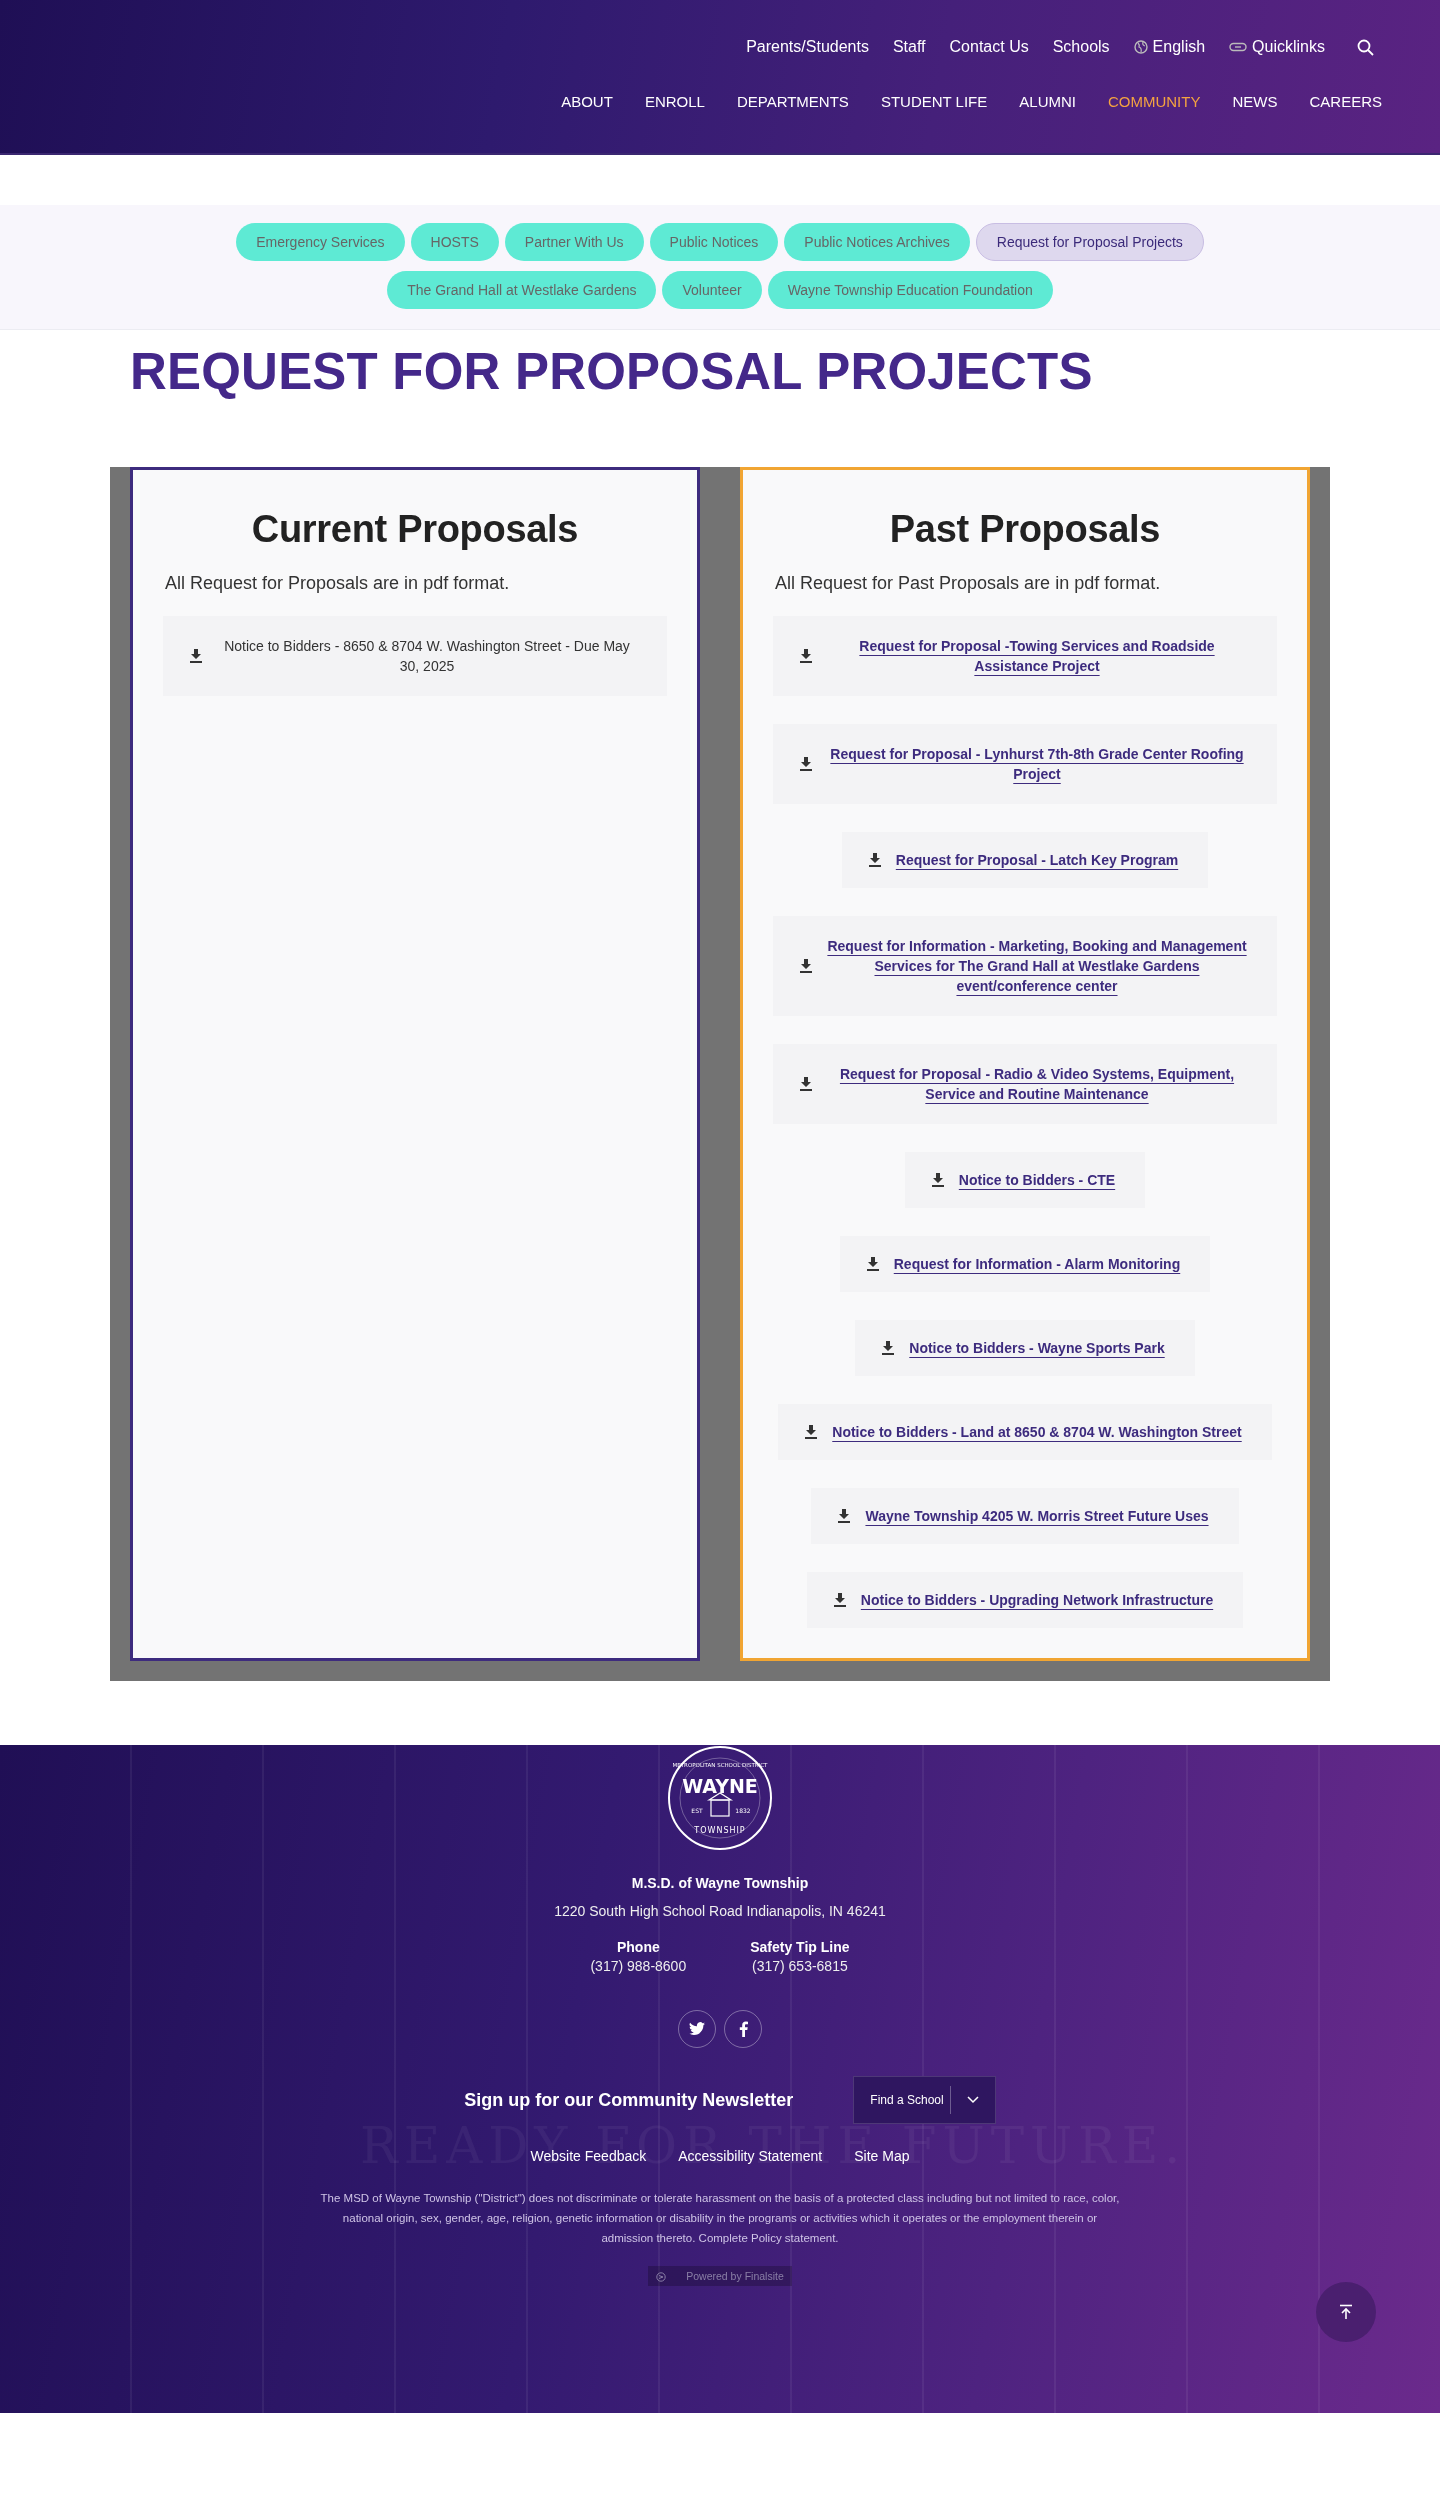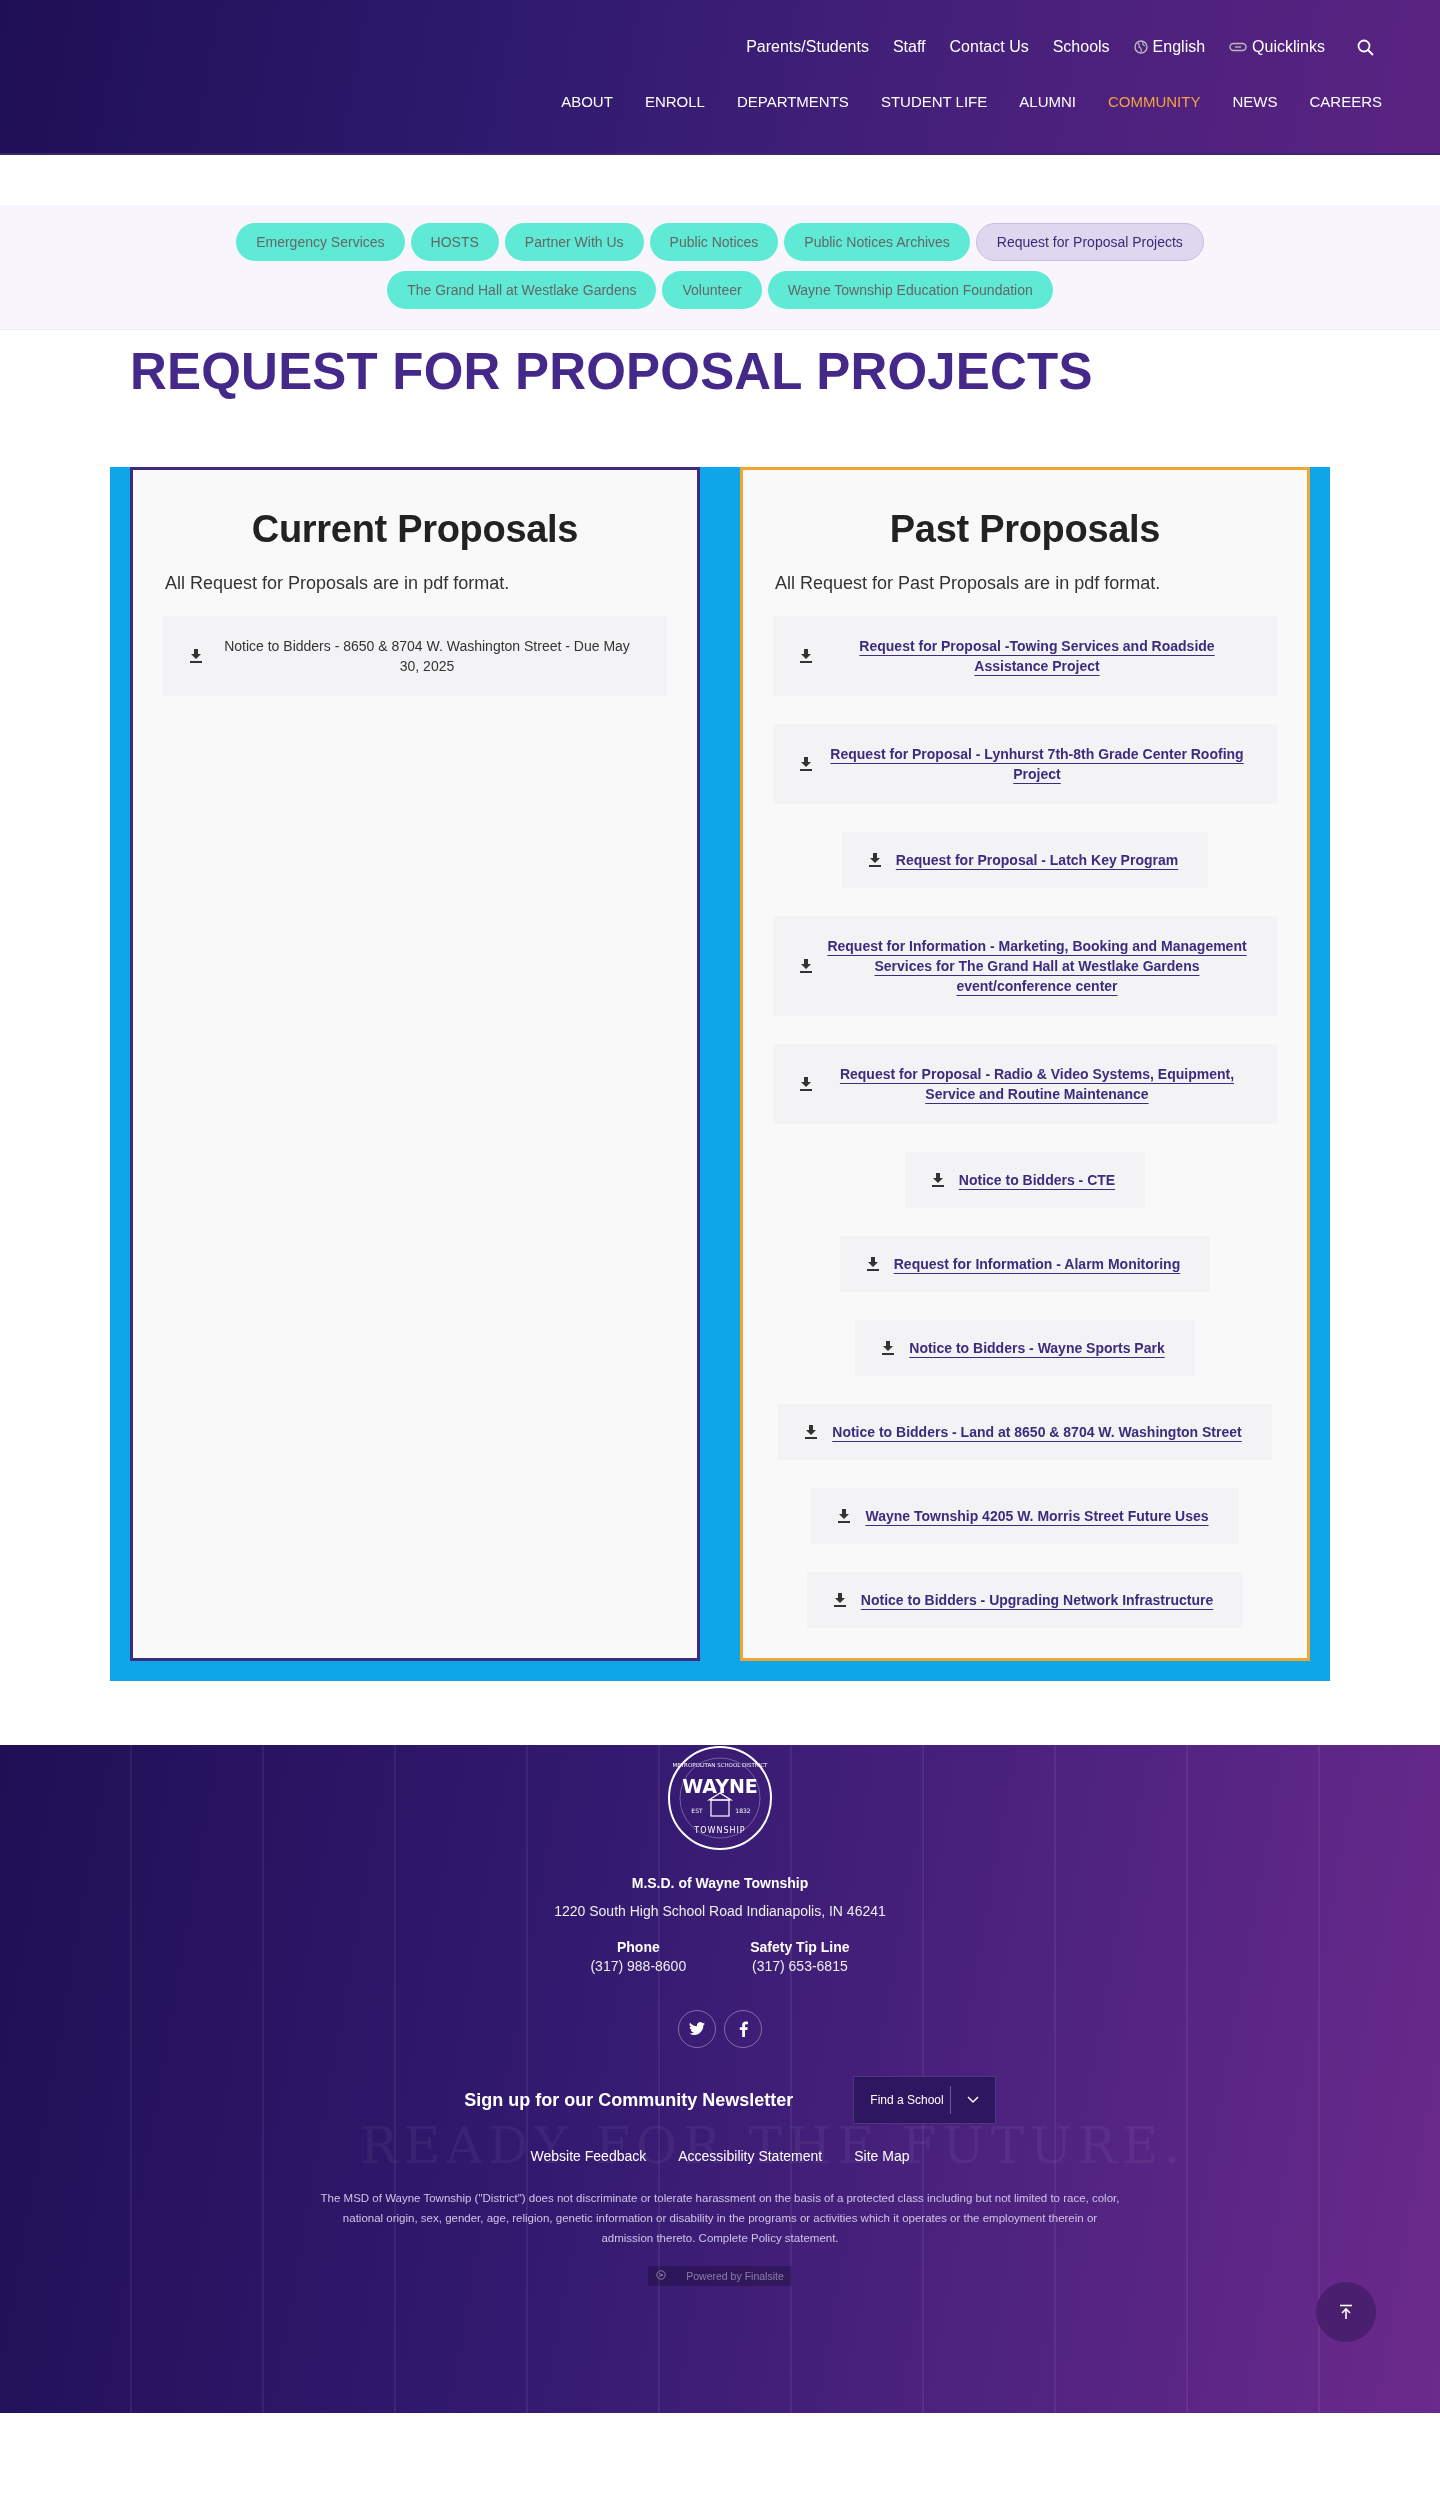--- a/index.html
+++ b/index.html
@@ -38,21 +38,21 @@
   .pill.active { background: #ded8ee; color: #3b2a7a; border: 1px solid #c8bde3; line-height: 36px; }
 
   
   .page-title {
     color: #44288a; font-weight: 900; font-size: 51px; letter-spacing: 0.2px;
     margin: 12px 0 0 130px; line-height: 60px;
   }
 
   
   .proposals-wrap {
-    margin: 65px auto 0; width: 1220px; background: #0ea5e9; padding: 0 20px 20px;
+    margin: 65px auto 0; width: 1220px; background: #737373; padding: 0 20px 20px;
     display: flex; gap: 40px; align-items: stretch;
   }
   .col { flex: 1; background: #f9f9fa; padding: 30px 30px 30px; }
   .col.current { border: 3px solid #3d2b7e; }
   .col.past { border: 3px solid #f1a532; }
   .col h2 { text-align: center; font-size: 38px; font-weight: 700; color: #222; margin: 8px 0 22px; letter-spacing: -0.3px; }
   .col .note { font-size: 18px; color: #333; margin-left: 2px; margin-bottom: 22px; }
 
   .doc-list { display: flex; flex-direction: column; align-items: center; gap: 28px; }
   .doc {
@@ -94,21 +94,21 @@
     display: flex; align-items: center; justify-content: center; }
   .newsletter-row { display: flex; justify-content: center; align-items: center; gap: 60px; margin-top: 28px; margin-left: 20px; }
   .newsletter-title { font-size: 18px; font-weight: 700; }
   .find-school { display: flex; align-items: center; height: 48px; background: #2f1660;
     border: 1px solid rgba(255,255,255,0.15); }
   .find-school .fs-label { font-size: 12px; padding: 0 6px 0 16px; border-right: 1px solid rgba(255,255,255,0.3); height: 28px; line-height: 28px; }
   .find-school .fs-chev { width: 44px; display: flex; justify-content: center; }
   .footer-links { display: flex; justify-content: center; gap: 32px; margin-top: 24px; }
   .footer-links a { font-size: 14px; color: #fff; }
   .disclaimer { width: 800px; margin: 24px auto 0; font-size: 11.5px; line-height: 20px; color: #cfc4e6; }
-  .powered { display: inline-flex; align-items: flex-start; gap: 20px; margin-top: 18px; padding: 4px 8px;
+  .powered { display: inline-flex; align-items: flex-end; gap: 20px; margin-top: 18px; padding: 4px 8px;
     background: rgba(0,0,0,0.22); font-size: 10.5px; color: #8a7fa6; }
   .to-top { position: absolute; right: 64px; top: 537px; width: 60px; height: 60px; border-radius: 50%;
     background: #4a1f6f; display: flex; align-items: center; justify-content: center; }
 </style>
 </head>
 <body>
 
 <header class="site-header">
 
   <nav class="utility-nav">

